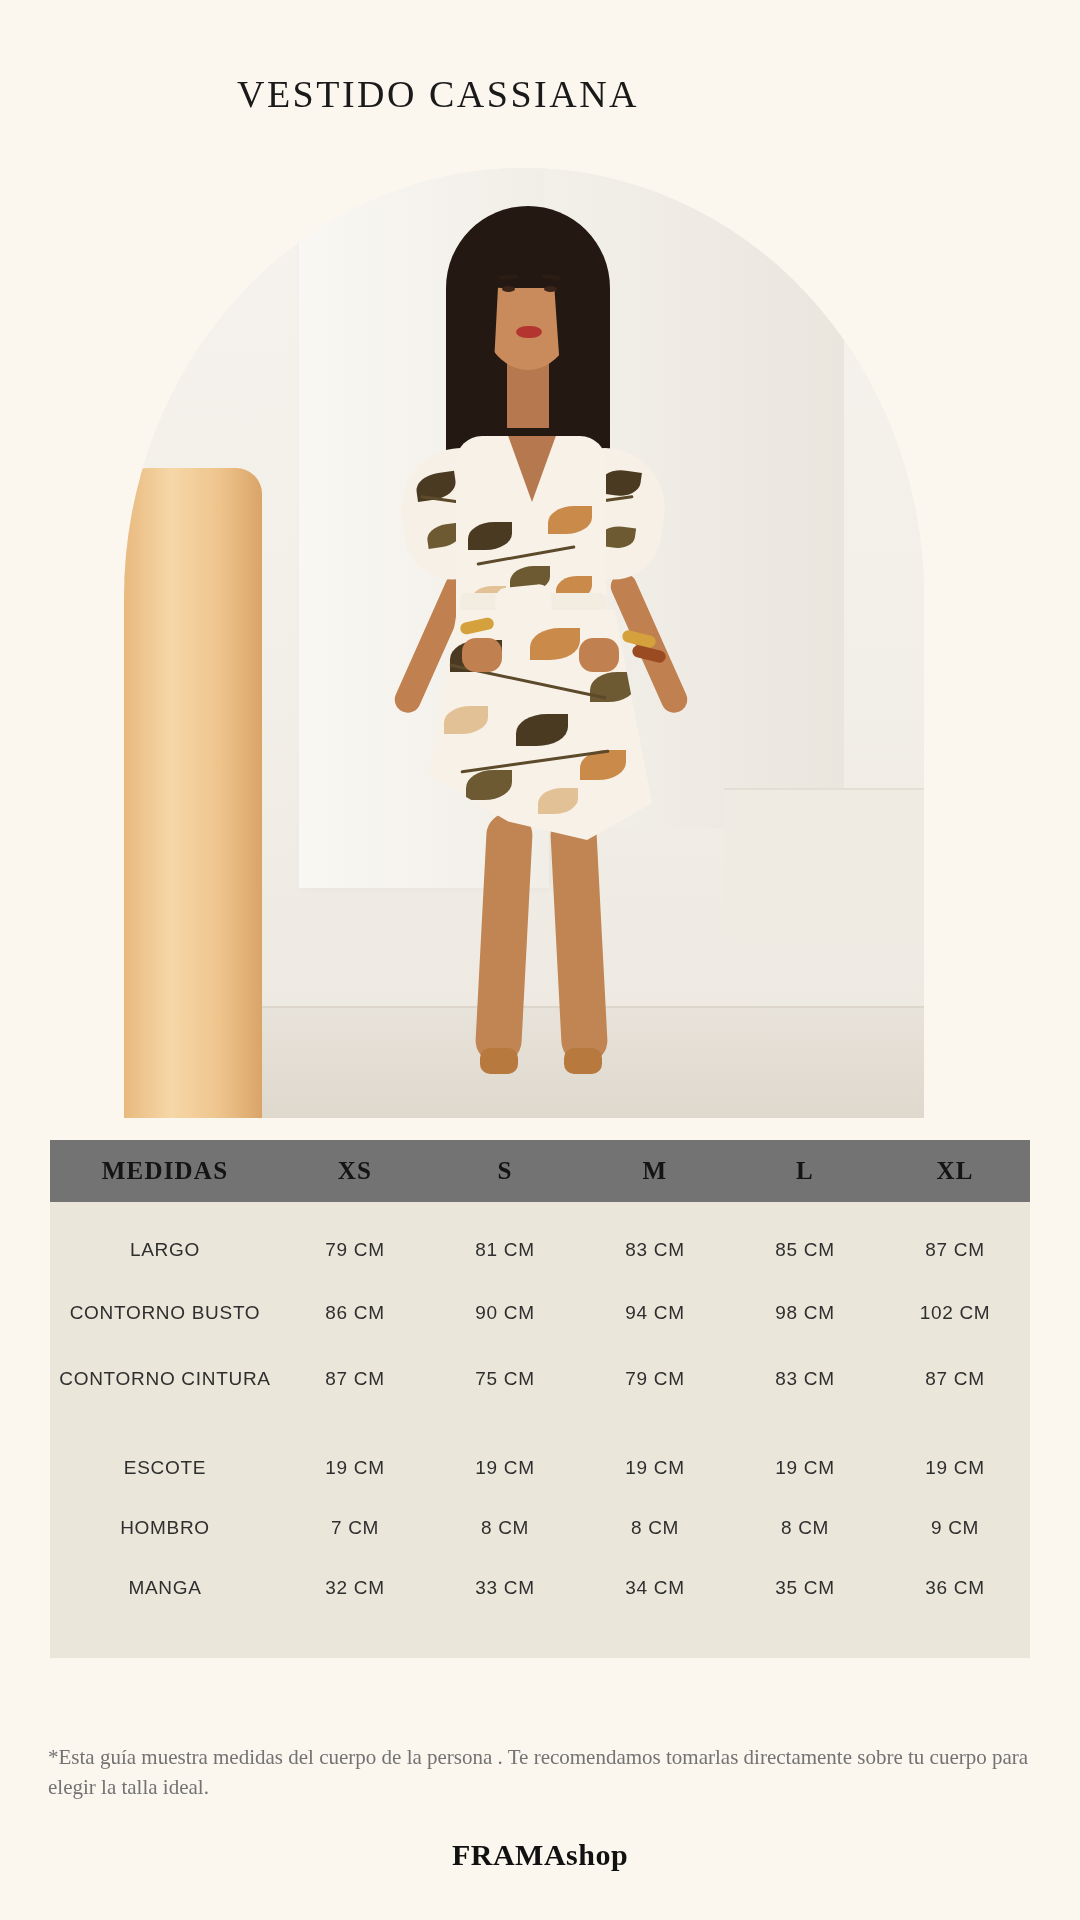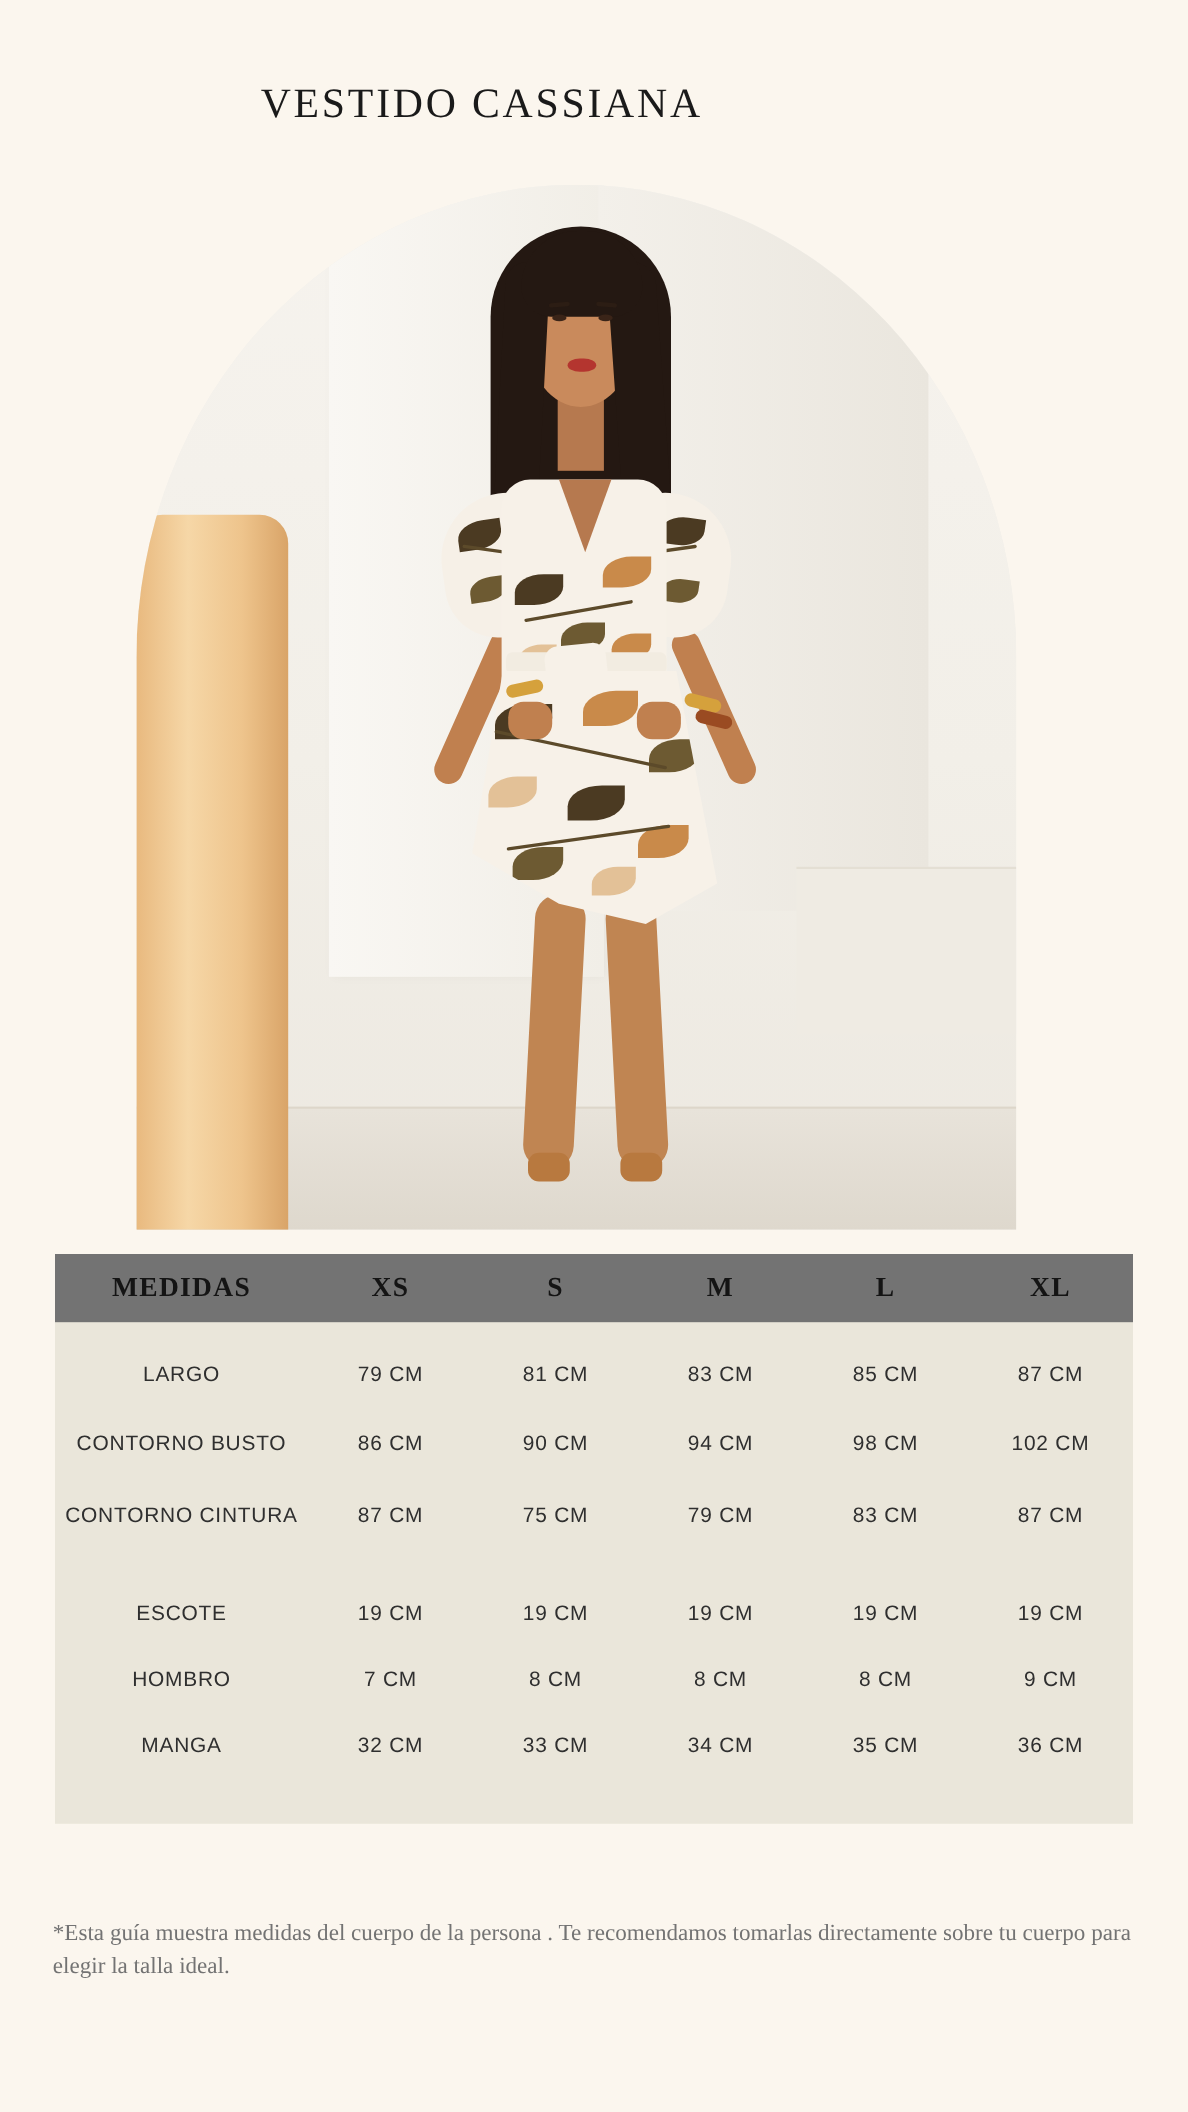--- a/index.html
+++ b/index.html
@@ -430,14 +430,15 @@
       <div class="tcell val">34 CM</div>
       <div class="tcell val">35 CM</div>
       <div class="tcell val">36 CM</div>
     </div>
 
     <div class="pad-bottom"></div>
   </div>
 
   <div class="note">*Esta guía muestra medidas del cuerpo de la persona . Te recomendamos tomarlas directamente sobre tu cuerpo para elegir la talla ideal.</div>
 
+  <div class="brand">FRAMAshop</div>
 
 </div>
 
 </body></html>

